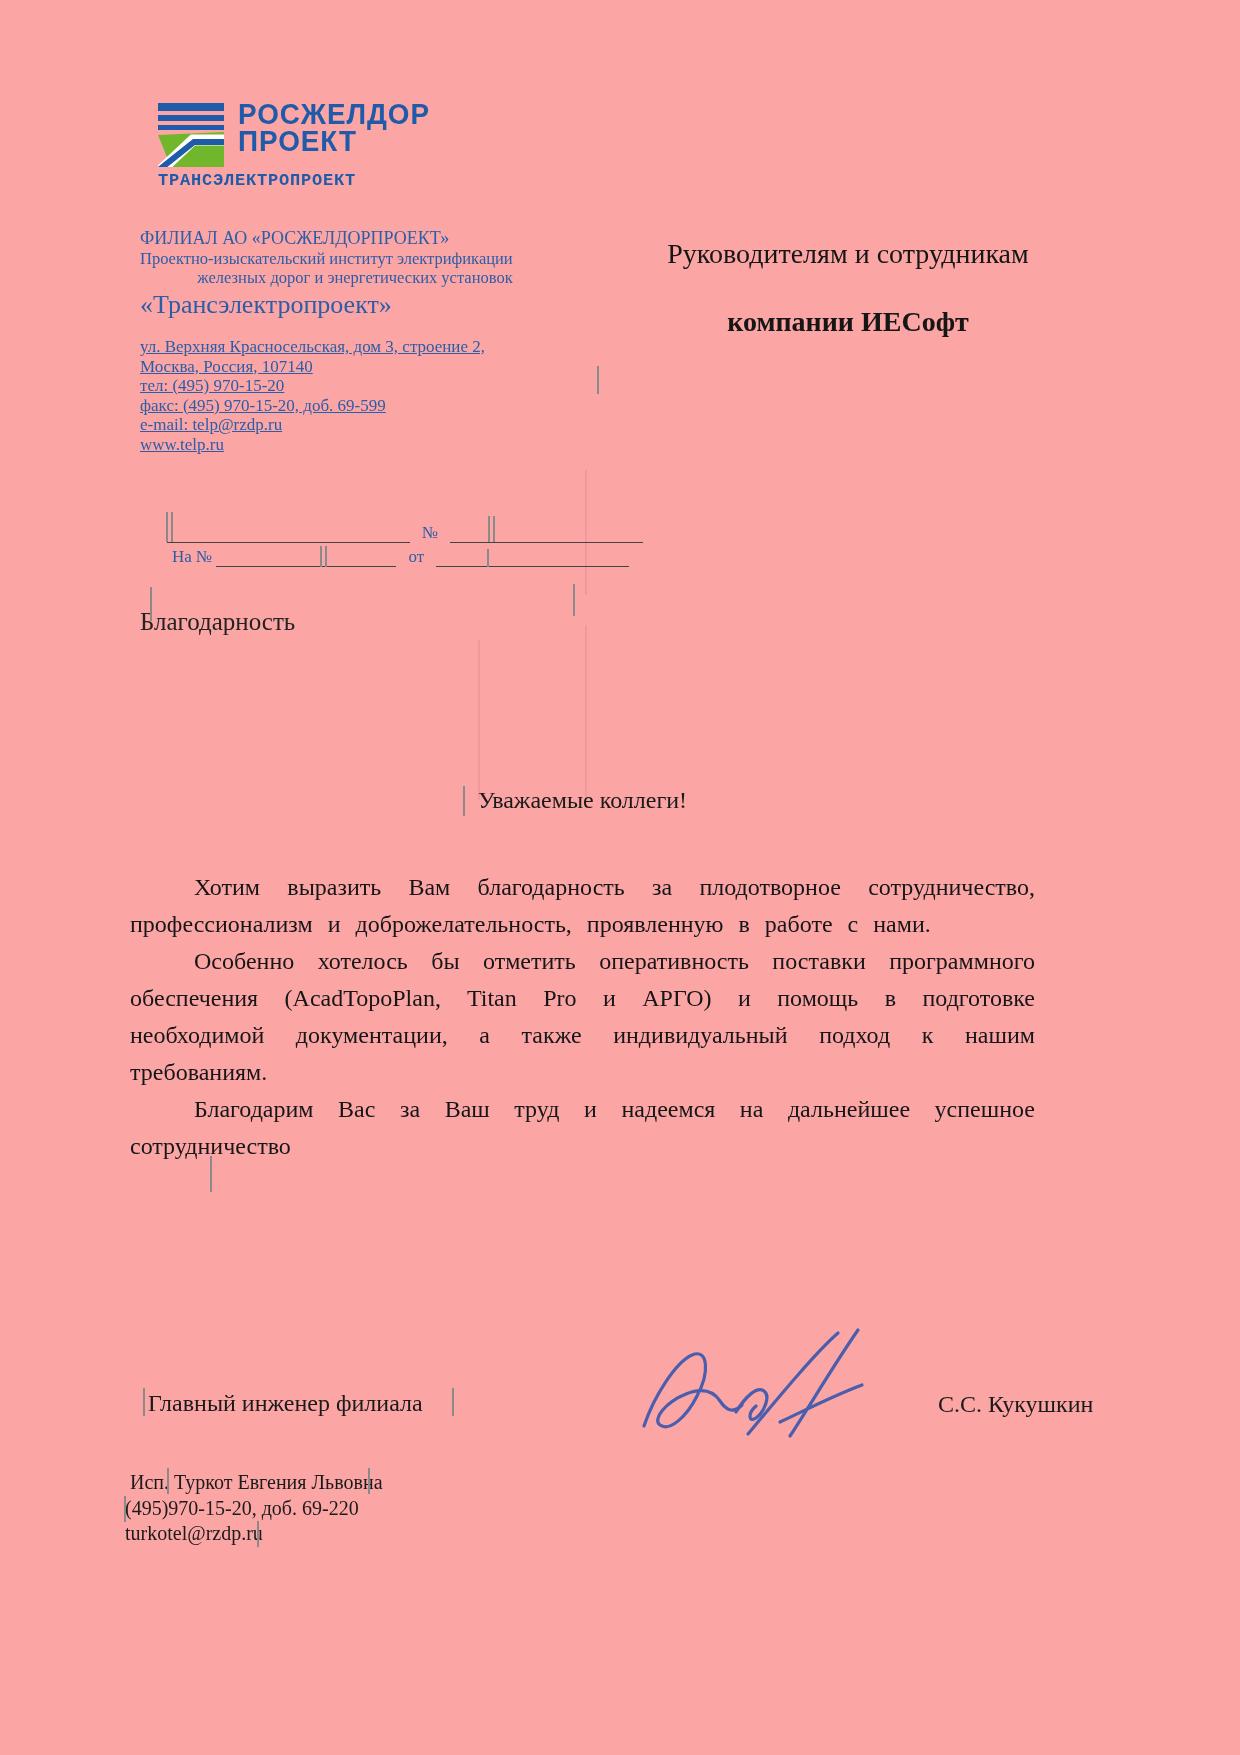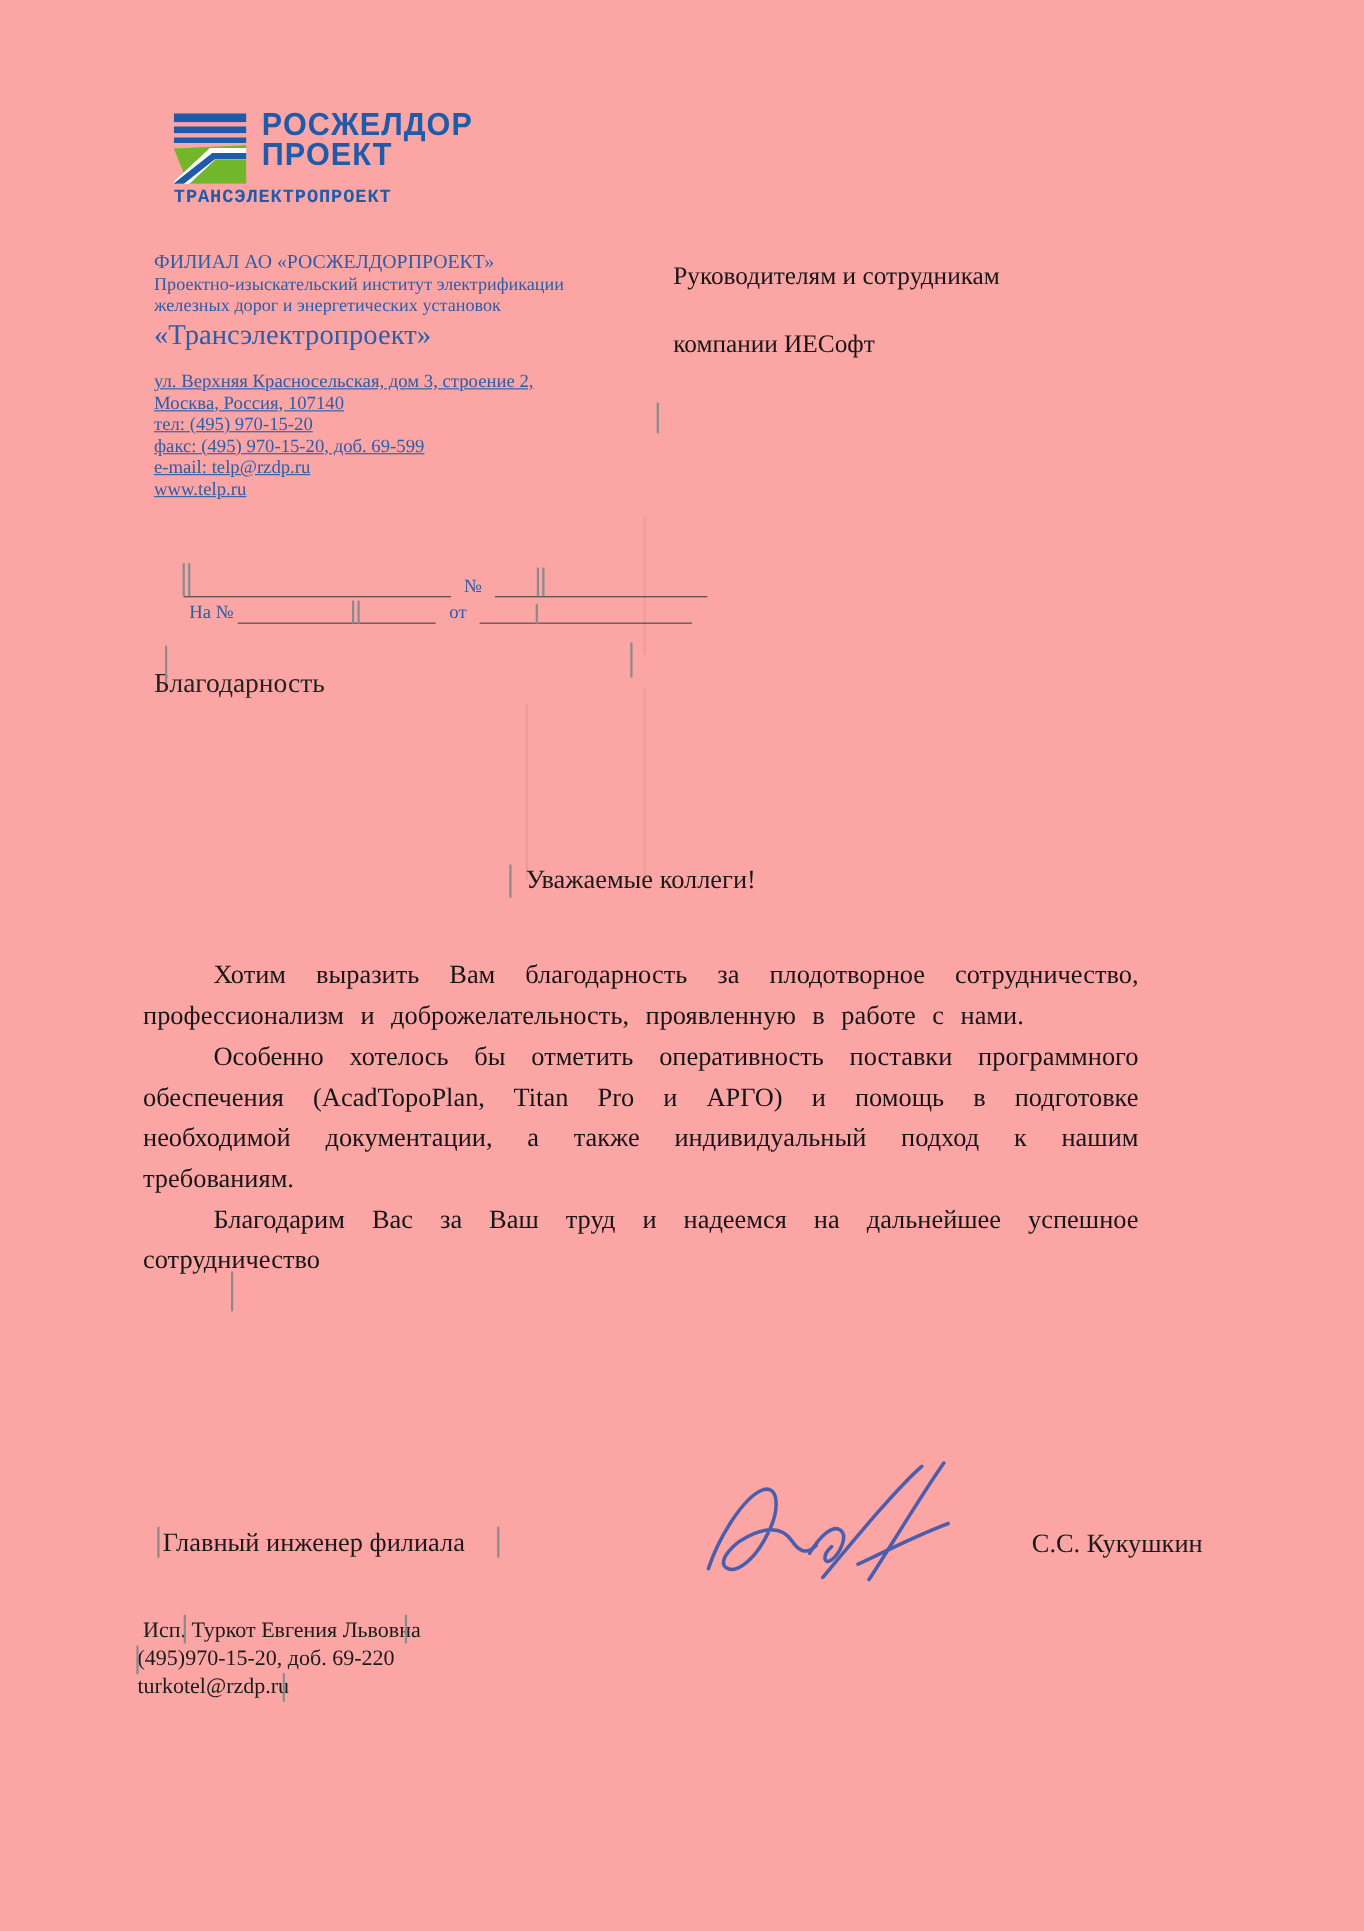--- a/index.html
+++ b/index.html
@@ -17,28 +17,28 @@
     font-family:"Liberation Sans", sans-serif; font-weight:bold;
     font-size:29px; line-height:27px; letter-spacing:1px; color:#1f5ba9;
     transform:scaleX(.96); transform-origin:left top; white-space:nowrap; }
   .logo-subtitle { position:absolute; left:0; top:68px;
     font-family:Liberation Mono, monospace; font-weight:bold;
     font-size:17px; letter-spacing:.8px; color:#1f5ba9; white-space:nowrap; }
 
   
   .letterhead { position:absolute; left:140px; top:228px; color:#2b5da8; }
   .lh-org1 { font-size:18px; line-height:21px; }
-  .lh-org2, .lh-org3 { font-size:16.5px; line-height:19px; }
+  .lh-org2, .lh-org3 { font-size:16.5px; line-height:19px;text-align:right; }
   .lh-name { font-size:26px; line-height:30px; margin-top:3px; }
   .lh-addr { margin-top:17px; font-size:17px; line-height:19.5px;text-decoration:underline; }
 
   
-  .recipient { position:absolute; left:612px; top:238px; width:440px;
-    font-size:23px; color:#161616; }
-  .recipient .line2 { margin-top:36px; }
+  .recipient { position:absolute; left:628px; top:238px; width:440px;
+    text-align:center; font-size:28px; color:#161616; }
+  .recipient .line2 { margin-top:36px;font-weight:bold; }
 
   
   .ref { position:absolute; left:140px; top:519px; width:520px; color:#2b5da8;
     font-size:17px; }
   .ref-row { display:flex; align-items:flex-end; height:24px; }
   .seg { display:inline-block; border-bottom:1.6px solid #434343; height:100%; }
   .lbl { display:inline-block; padding:0 4px; white-space:nowrap;text-align:right; }
   .lbl-c { width:40px; text-align:center; }
 
   

